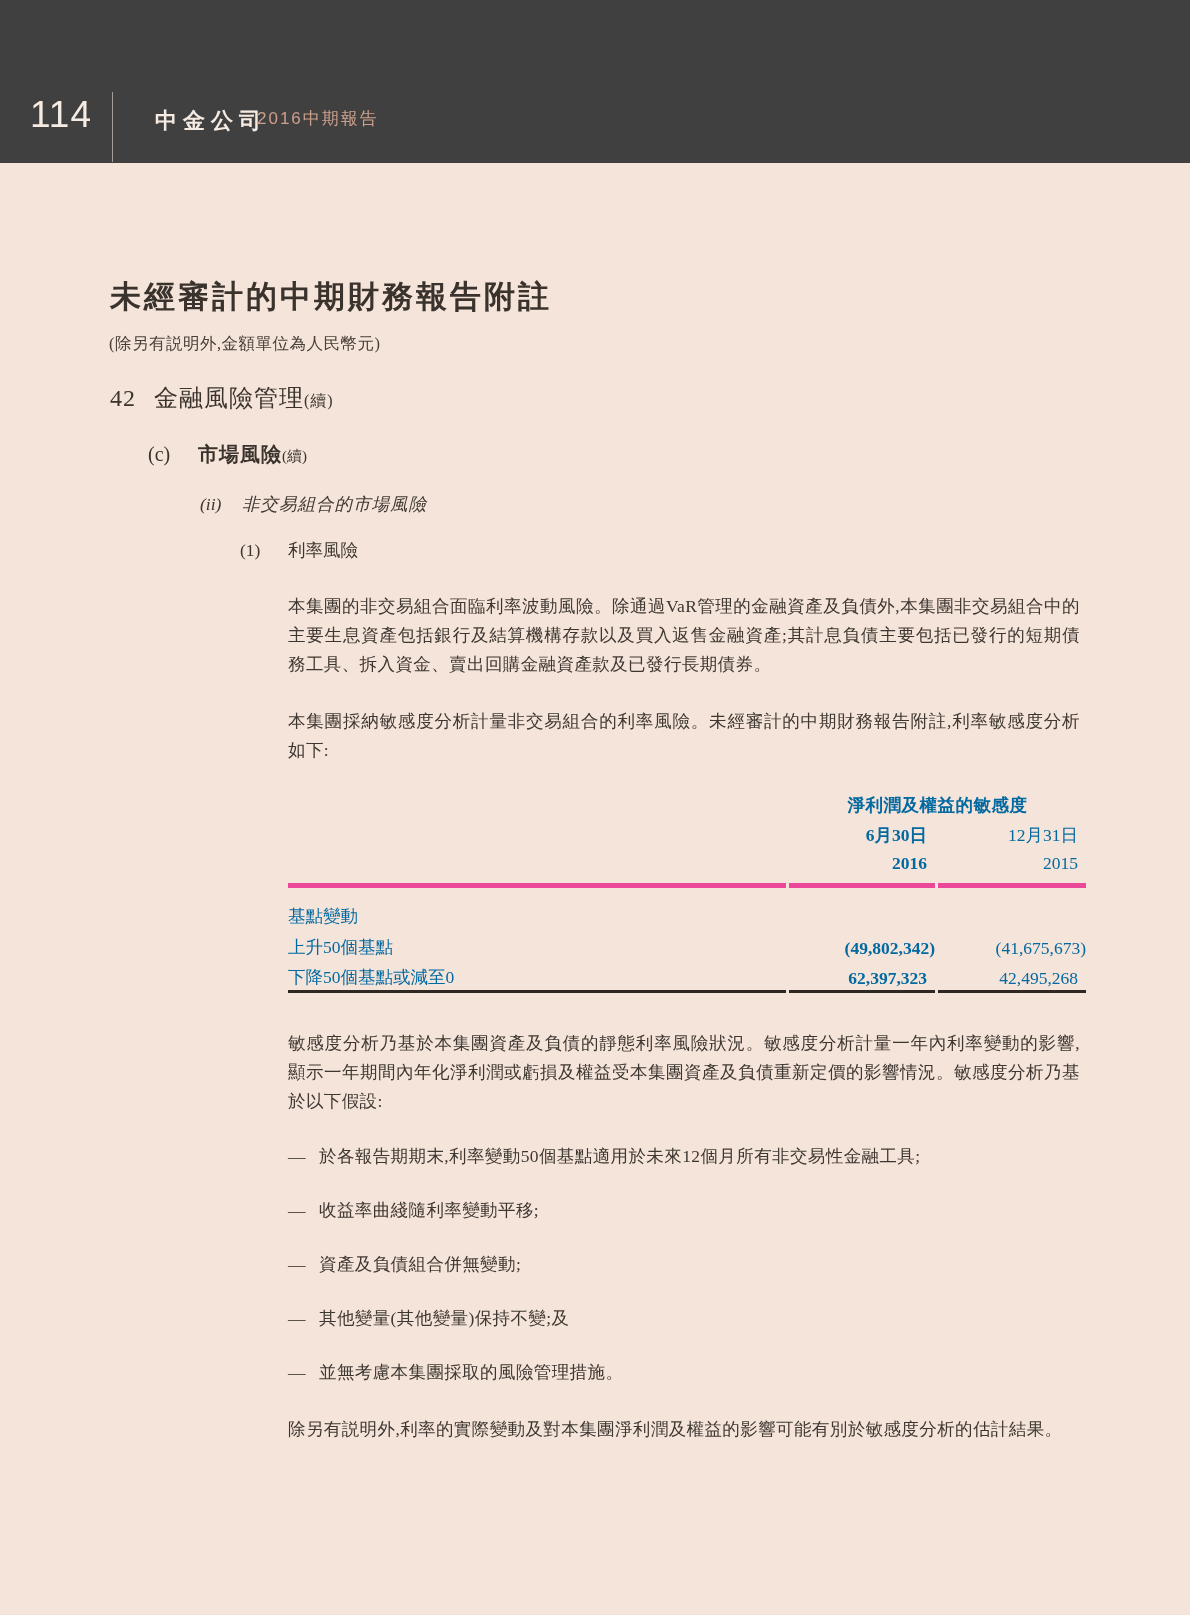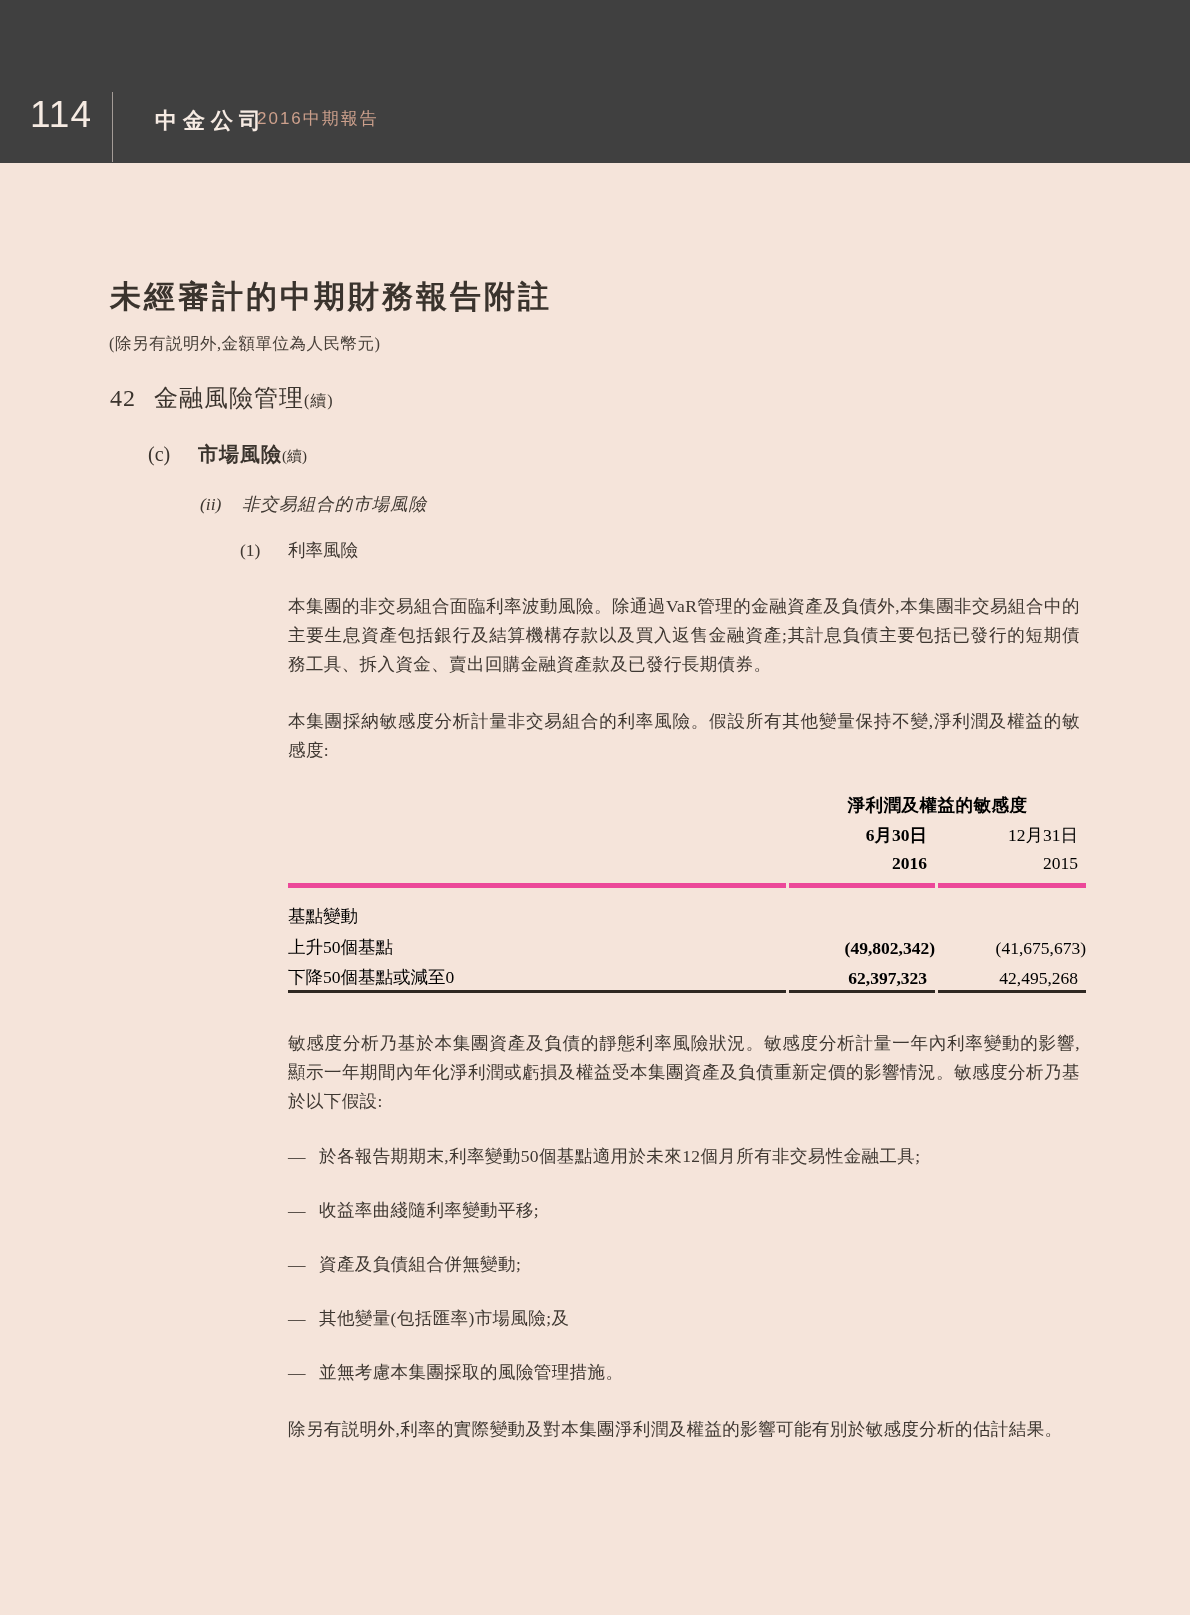--- a/index.html
+++ b/index.html
@@ -105,21 +105,21 @@
     text-align: justify;
     color: #3E3731;
   }
 
   
   .fin-table {
     margin: 28px 0 0 285px;
     border-collapse: separate;
     border-spacing: 3px 0;
     font-size: 17.5px;
-    color: #000000;
+    color: #0369a1;
   }
   .fin-table td { padding: 0; vertical-align: bottom; }
   .fin-table .c-label { width: 498px; text-align: left; }
   .fin-table .c-v1 { width: 138px; text-align: right; }
   .fin-table .c-v2 { width: 140px; text-align: right; }
   .fin-table .b { font-weight: 700; }
   .fin-table .span-head { text-align: center; font-weight: 700; padding-bottom: 6px; letter-spacing: 0.5px; }
   .fin-table .date-row td { padding-bottom: 6px; }
   .fin-table .year-row td { padding-bottom: 9px; border-bottom: 5px solid #ec4899; }
   .fin-table .pad-r { padding-right: 8px; }
@@ -166,21 +166,21 @@
   <div class="row-ii">
     <span class="num">(ii)</span><span class="lbl">非交易組合的市場風險</span>
   </div>
 
   <div class="row-1">
     <span class="num">(1)</span><span class="lbl">利率風險</span>
   </div>
 
   <p class="para">本集團的非交易組合面臨利率波動風險。除通過VaR管理的金融資產及負債外,本集團非交易組合中的主要生息資產包括銀行及結算機構存款以及買入返售金融資產;其計息負債主要包括已發行的短期債務工具、拆入資金、賣出回購金融資產款及已發行長期債券。</p>
 
-  <p class="para" style="margin-top:28px">本集團採納敏感度分析計量非交易組合的利率風險。假設所有其他變量保持不變,淨利潤及權益的敏感度:</p>
+  <p class="para" style="margin-top:28px">本集團採納敏感度分析計量非交易組合的利率風險。未經審計的中期財務報告附註,利率敏感度分析如下:</p>
 
   <table class="fin-table">
     <tbody>
       <tr>
         <td class="c-label"></td>
         <td class="span-head" colspan="2">淨利潤及權益的敏感度</td>
       </tr>
       <tr class="date-row">
         <td class="c-label"></td>
         <td class="c-v1 b pad-r">6月30日</td>
@@ -218,21 +218,21 @@
   <div class="bullet">
     <span class="dash">—</span>
     <span class="txt">收益率曲綫隨利率變動平移;</span>
   </div>
   <div class="bullet">
     <span class="dash">—</span>
     <span class="txt">資產及負債組合併無變動;</span>
   </div>
   <div class="bullet">
     <span class="dash">—</span>
-    <span class="txt">其他變量(包括匯率)市場風險;及</span>
+    <span class="txt">其他變量(其他變量)保持不變;及</span>
   </div>
   <div class="bullet">
     <span class="dash">—</span>
     <span class="txt">並無考慮本集團採取的風險管理措施。</span>
   </div>
 
   <p class="para" style="margin-top:28px">除另有説明外,利率的實際變動及對本集團淨利潤及權益的影響可能有別於敏感度分析的估計結果。</p>
 
 </main>
 

